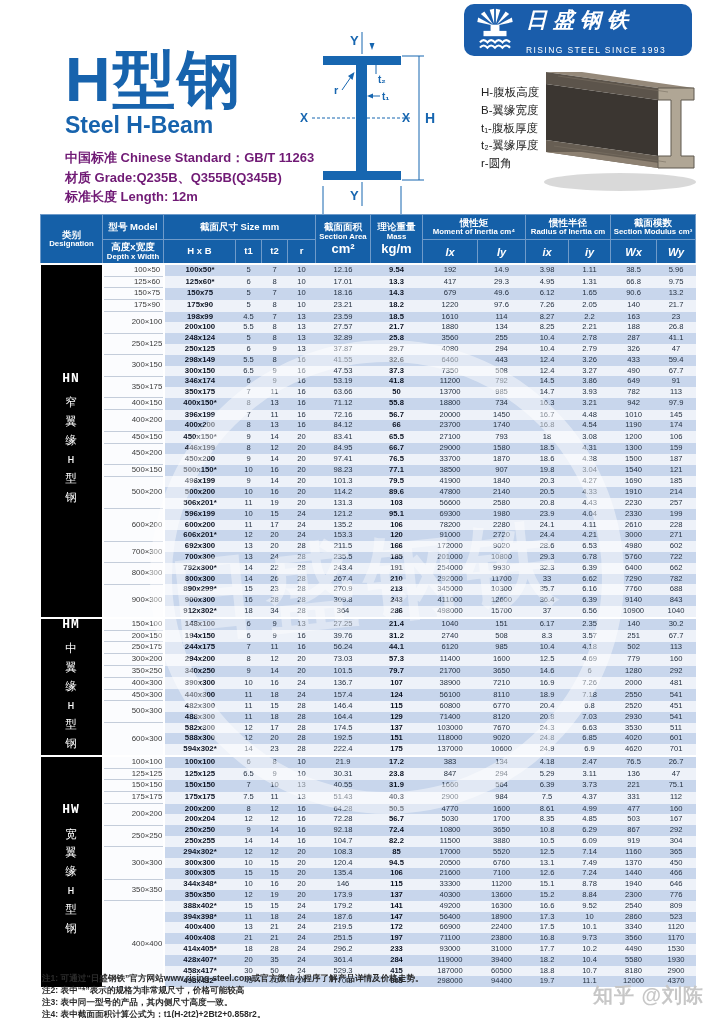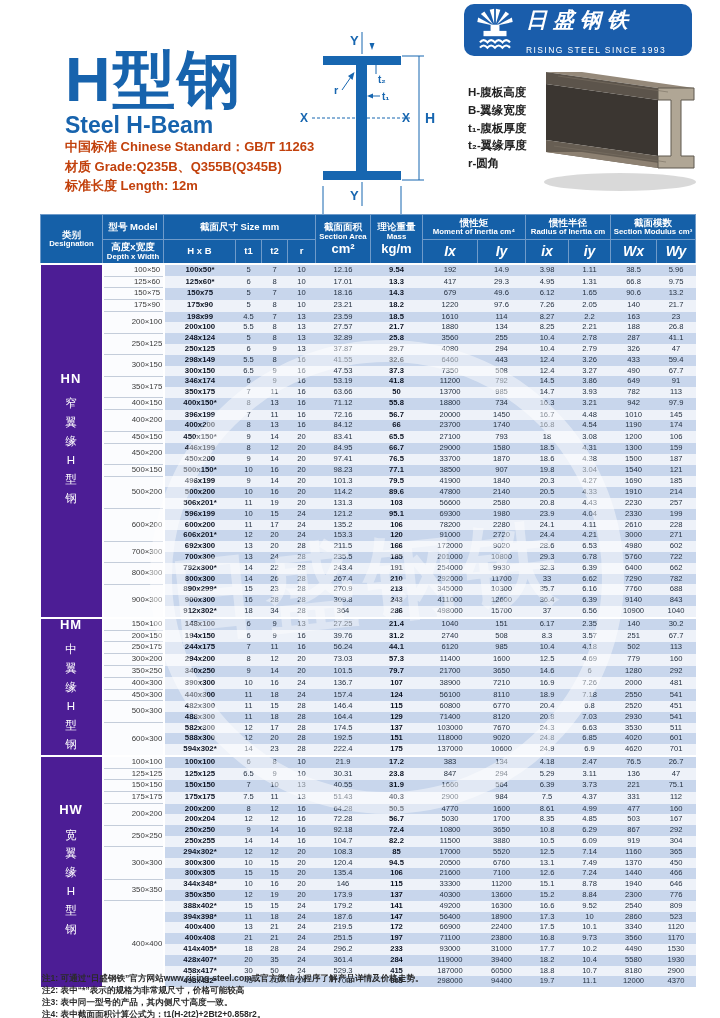--- a/index.html
+++ b/index.html
@@ -3,57 +3,57 @@
 <meta charset="utf-8">
 <style>
   html,body{margin:0;padding:0;background:#fff;}
   .page{position:relative;width:720px;height:1018px;background:#ffffff;overflow:hidden;
         font-family:"Liberation Sans","DejaVu Sans",sans-serif;}
 
   
   .title-block{position:absolute;left:65px;top:46px;color:#1763ad;}
   .title-zh{font-size:63px;font-weight:bold;line-height:1.05;letter-spacing:2px;}
   .title-en{font-size:23px;font-weight:bold;line-height:1.0;margin-top:2px;}
-  .std-lines{color:#c2410c;font-size:13px;font-weight:700;line-height:1.5;}
+  .std-lines{margin-top:11px;color:#701a75;font-size:13px;font-weight:700;line-height:1.5;}
 
   .logo{position:absolute;left:464px;top:4px;width:228px;height:52px;background:#1a5dab;
         border-radius:10px;display:flex;align-items:center;padding:0 8px;box-sizing:border-box;z-index:3;}
   .logo-text{margin-left:8px;color:#fff;}
   .logo-zh{font-size:21px;font-weight:bold;letter-spacing:6px;font-style:italic;}
   .logo-en{font-size:8.5px;letter-spacing:1.4px;margin-top:11px;}
 
-  .legend{position:absolute;left:468px;top:84px;font-size:11.5px;font-weight:700;color:#222;
+  .legend{position:absolute;left:481px;top:84px;font-size:11.5px;font-weight:400;color:#222;
           line-height:1.55;z-index:2;}
 
   .diagram{position:absolute;left:298px;top:28px;z-index:1;}
   .beam-photo{position:absolute;left:528px;top:56px;z-index:1;}
 
   
   table.spec{border-collapse:collapse;table-layout:fixed;width:655px;position:absolute;
              left:40px;top:214px;z-index:1;}
   table.spec th,table.spec td{box-sizing:border-box;}
   thead th{background:#1560a8;color:#fff;border:1px solid #6f9bca;font-weight:bold;
            vertical-align:middle;padding:1px 0;}
   thead tr.h1 th{height:25px;}
   thead tr.h2 th{height:23px;}
   .th-zh{font-size:9.5px;line-height:1.25;display:block;}
   .th-en{font-size:7.8px;line-height:1.15;display:block;font-weight:bold;}
   .th-unit{font-size:13px;line-height:1.1;display:block;}
-  .th-sub{font-size:14px;font-style:italic;}
+  .th-sub{font-size:11px;font-style:italic;}
 
   tbody td{height:10.8px;line-height:10.8px;font-size:7.6px;text-align:center;color:#243040;
            padding:0;white-space:nowrap;overflow:hidden;}
   tr.band-a td{background:#c8d6ec;}
   tr.band-b td{background:#eef2f9;}
   tbody td.model-cell{font-weight:bold;color:#0c1322;font-size:7.8px;}
   tbody td.mass-cell{font-weight:bold;color:#0c1322;}
   tbody td.group-cell{background:#fbfcfe;border-bottom:1px solid #c4cdda;
                       border-left:2px solid #fff;border-right:2px solid #fff;
                       color:#3a3a3a;font-size:7.8px;padding-left:28px;}
-  tbody td.cat-cell{background:#4c1d95;color:#fff;vertical-align:middle;border-right:2px solid #fff;}
+  tbody td.cat-cell{background:#000000;color:#fff;vertical-align:middle;border-right:2px solid #fff;font-family:Liberation Mono, monospace;}
   tr.section-start td{border-top:2px solid #fff;}
   .cat-code{font-size:13px;font-weight:bold;text-align:center;margin-bottom:10px;letter-spacing:1px;}
   .cat-label span{display:block;font-size:11.5px;line-height:1.65;text-align:center;}
 
   
   .ghost-ring{position:absolute;left:150px;top:340px;width:430px;height:430px;border:22px solid rgba(255,255,255,0.45);
               border-radius:50%;z-index:2;pointer-events:none;}
   .ghost-text{position:absolute;left:165px;top:520px;font-size:92px;font-weight:bold;
               color:rgba(255,255,255,0.40);transform:rotate(-6deg);letter-spacing:8px;
               z-index:2;pointer-events:none;white-space:nowrap;}
@@ -1233,13 +1233,14 @@
   <div class="ghost-ring"></div>
   <div class="ghost-text">日盛钢铁</div>
 
   <div class="notes">
     <div>注1: 可通过“日盛钢铁”官方网站www.rising-steel.com或官方微信小程序了解产品详情及价格走势。</div>
     <div>注2: 表中“*”表示的规格为非常规尺寸，价格可能较高</div>
     <div>注3: 表中同一型号的产品，其内侧尺寸高度一致。</div>
     <div>注4: 表中截面面积计算公式为：t1(H-2t2)+2Bt2+0.858r2。</div>
   </div>
 
+  <div class="zhihu">知乎 @刘陈</div>
 </div>
 
 </body></html>

